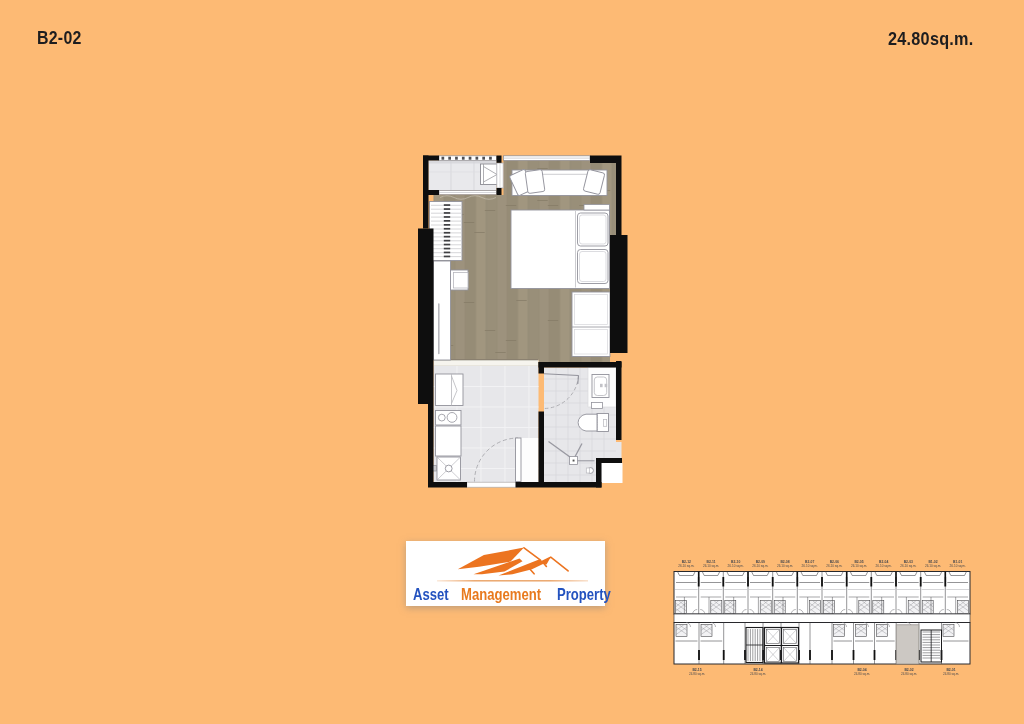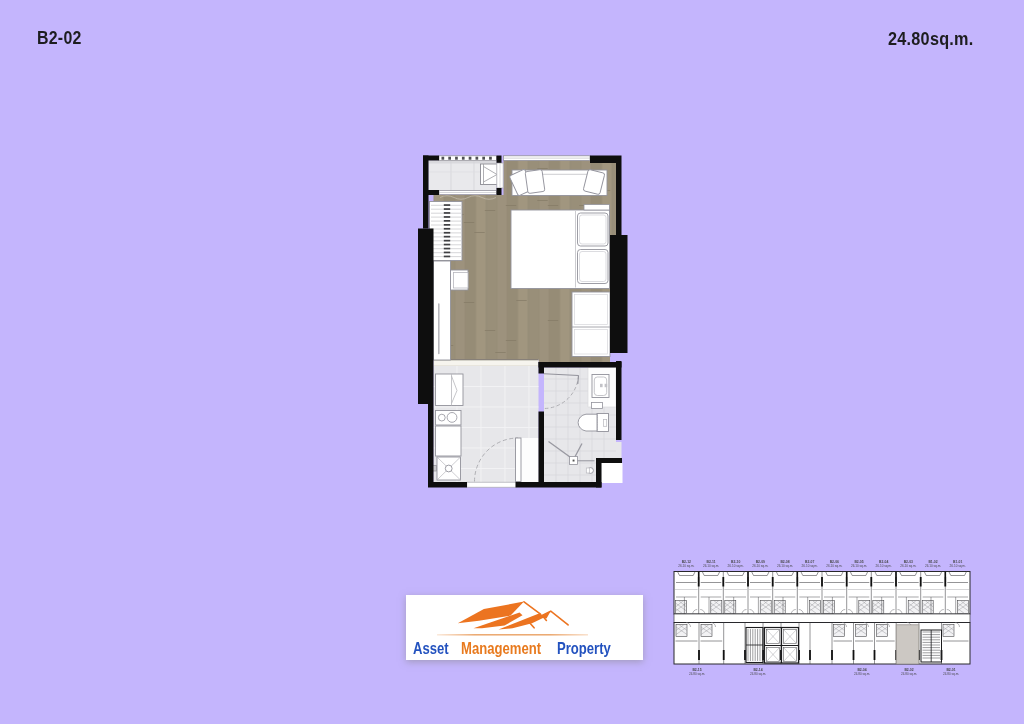--- a/index.html
+++ b/index.html
@@ -1,15 +1,15 @@
 <!DOCTYPE html>
 <html><head><meta charset="utf-8">
 <style>
 html,body{margin:0;padding:0;background:#fff;}
-#page{position:relative;width:1024px;height:724px;background:#c4b5fd;overflow:hidden;}
+#page{position:relative;width:1024px;height:724px;background:#fdba74;overflow:hidden;}
 .hdr{position:absolute;font-family:"Liberation Sans",sans-serif;font-weight:bold;color:#1d1d1f;font-size:19px;transform-origin:0 0;letter-spacing:0.3px;white-space:nowrap;}
 </style></head>
 <body>
 <div id="page">
 
 <div class="hdr" style="left:36.8px;top:27.4px;transform:scaleX(0.838);">B2-02</div>
 
 <div class="hdr" style="left:888.2px;top:28.4px;transform:scaleX(0.854);">24.80sq.m.</div>
 
 <svg width="1024" height="724" viewBox="0 0 1024 724" style="position:absolute;left:0;top:0;">
@@ -612,21 +612,21 @@
         <text x="758" y="674.5" font-size="3.1">24.80 sq.m.</text>
         <text x="862" y="670.5" font-size="3.4" font-weight="bold">B2-04</text>
         <text x="862" y="674.5" font-size="3.1">24.80 sq.m.</text>
         <text x="909" y="670.5" font-size="3.4" font-weight="bold">B2-02</text>
         <text x="909" y="674.5" font-size="3.1">24.80 sq.m.</text>
         <text x="951" y="670.5" font-size="3.4" font-weight="bold">B2-01</text>
         <text x="951" y="674.5" font-size="3.1">24.80 sq.m.</text>
       </g>
 </svg>
 
-<div style="position:absolute;left:406px;top:595px;width:237px;height:65px;background:#fff;box-shadow:0 2px 7px rgba(130,130,130,0.5);">
+<div style="position:absolute;left:406px;top:541px;width:199px;height:65px;background:#fff;box-shadow:0 2px 7px rgba(130,130,130,0.5);">
 <svg width="211" height="65" viewBox="0 0 211 65" style="position:absolute;left:0;top:0;">
 <defs>
 <linearGradient id="ul" x1="0" x2="1" y1="0" y2="0">
 <stop offset="0" stop-color="#e88a3c" stop-opacity="0.25"></stop>
 <stop offset="0.25" stop-color="#e1802e" stop-opacity="0.95"></stop>
 <stop offset="0.75" stop-color="#e1802e" stop-opacity="0.95"></stop>
 <stop offset="1" stop-color="#e88a3c" stop-opacity="0.35"></stop>
 </linearGradient>
 </defs>
 

